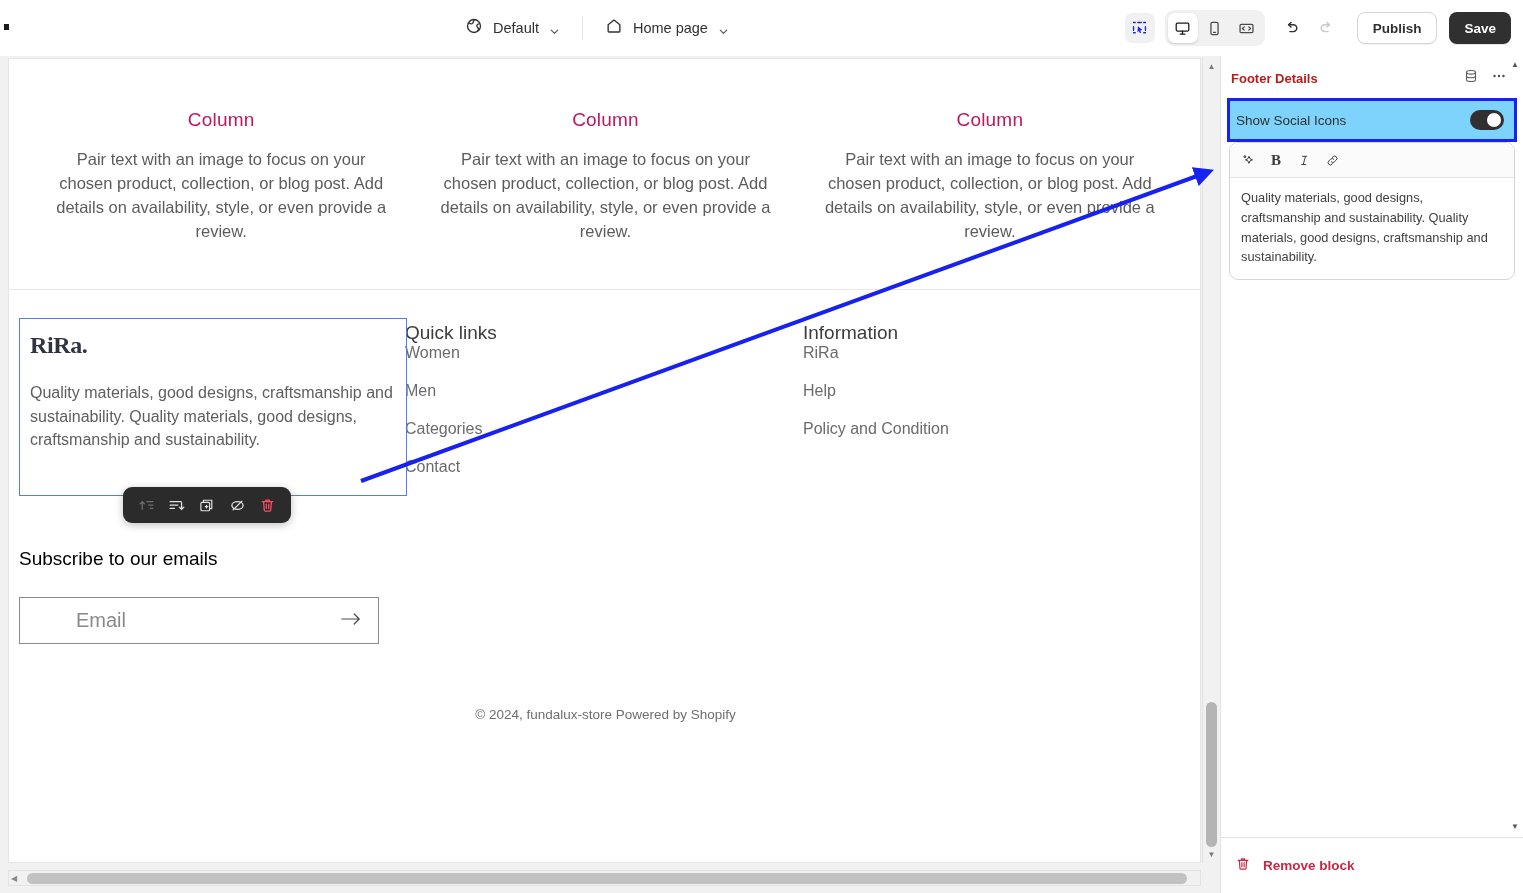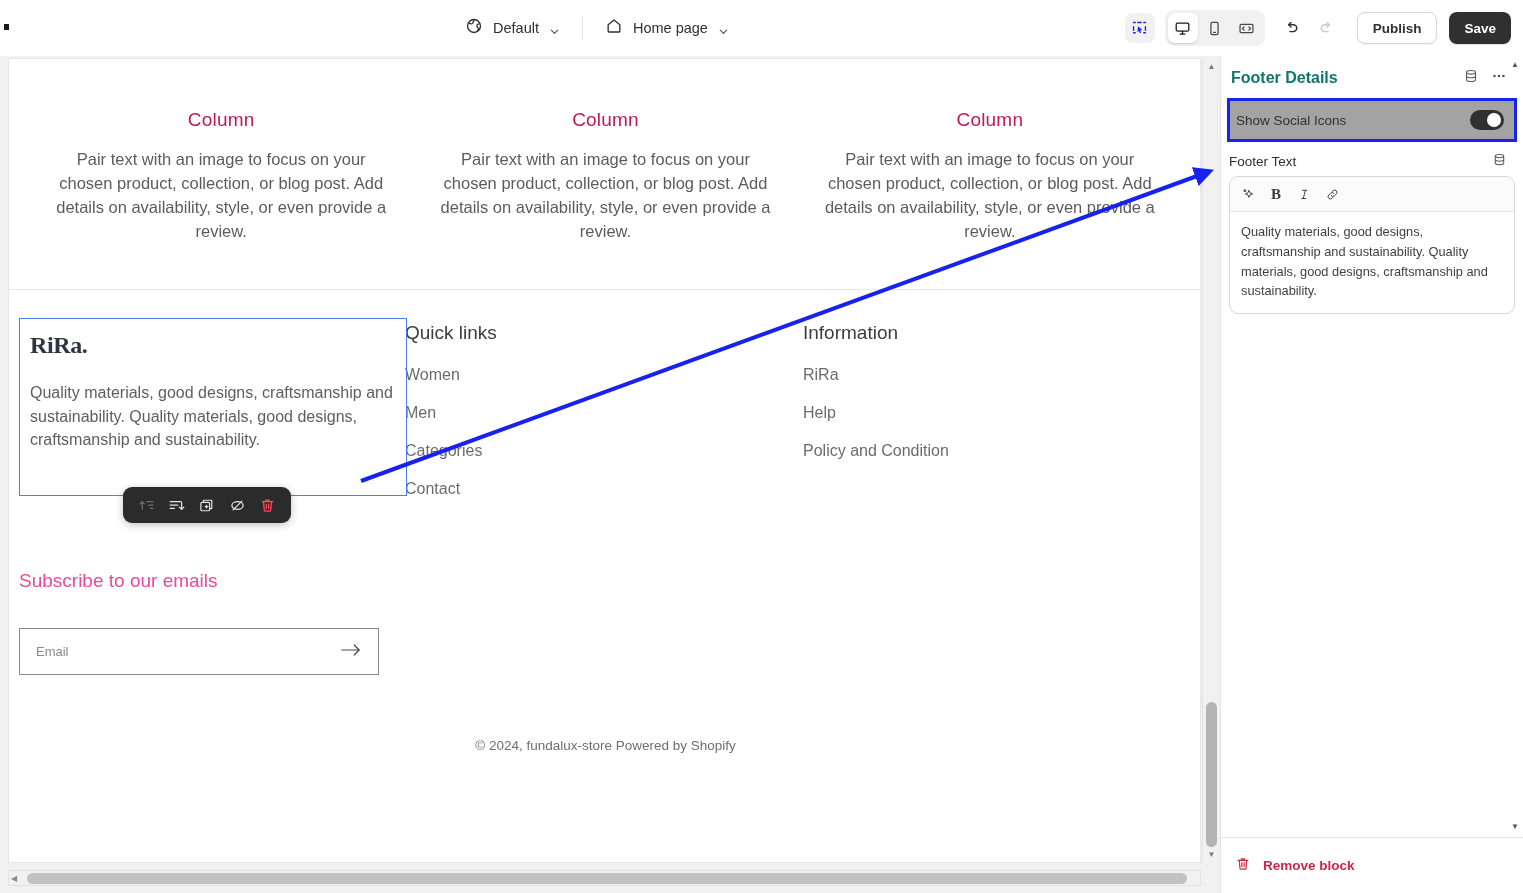--- a/index.html
+++ b/index.html
@@ -119,21 +119,21 @@
     font-family: "Liberation Serif", serif;
     font-size: 24px; font-weight: bold; color: #2e3440;
     letter-spacing: -.4px; line-height: 1;
   }
   .brand-desc {
     margin-top: 24px; font-size: 16px; line-height: 1.47;
     color: #5e5e5e; font-weight: 300;
   }
   .fcol { width: 398px; padding-top: 8px; }
   .fcol-head {
-    font-size: 19px; color: #3d3d3d; font-weight: 400; margin-bottom: 22px;
+    font-size: 19px; color: #3d3d3d; font-weight: 400; 
   }
   .fcol-link {
     font-size: 16px; color: #6b6b6b; font-weight: 300;
     margin-bottom: 20px; cursor: pointer;
   }
 
   
   .block-toolbar {
     position: absolute; left: 114px; top: 197px;
     width: 168px; height: 36px;
@@ -146,28 +146,28 @@
     width: 24px; height: 24px; display: flex;
     align-items: center; justify-content: center; cursor: pointer;
     color: #e2e2e2;
   }
   .bt-icon.dim { color: #6e6e6e; }
   .bt-icon.danger { color: #ff4d5e; }
 
   
   .subscribe { padding: 52px 0 0 10px; }
   .sub-title {
-    font-size: 19px; color: #ec4899; font-weight: 400; margin-bottom: 36px;
+    font-size: 19px; color: #000000; font-weight: 400; margin-bottom: 27px;
   }
   .email-field {
     width: 360px; height: 47px; border: 1px solid #8a8a8a;
     display: flex; align-items: center; padding: 0 16px;
     justify-content: space-between;
   }
-  .email-ph { font-size: 13px; color: #8a8a8a; font-weight: 300; }
+  .email-ph { font-size: 20px; color: #8a8a8a; font-weight: 300; margin-left: 40px; }
   .email-arrow { color: #4a4a4a; }
 
   .copyright {
     text-align: center; font-size: 13.5px; color: #6f6f6f;
     font-weight: 300; padding: 63px 0 0 0;
   }
 
   
   .vscroll {
     position: absolute; right: 1px; top: 2px;
@@ -202,27 +202,27 @@
   
   .rpanel {
     position: absolute; right: 0; top: 56px;
     width: 303px; height: 837px;
     background: #ffffff; border-left: 1px solid #e3e3e3;
   }
   .rp-header {
     display: flex; align-items: center; justify-content: space-between;
     padding: 12px 16px 10px 10px;
   }
-  .rp-title { font-size: 16px; font-weight: bold; color: #0f766e; }
+  .rp-title { font-size: 13px; font-weight: bold; color: #b91c1c; }
   .rp-hicons { display: flex; align-items: center; gap: 12px; color: #5c5c5c; }
 
   .field-row-hl {
     margin: 0 6px; border: 3px solid #1822ef;
     display: flex; align-items: center; justify-content: space-between;
-    padding: 9px 10px 9px 6px; background: #a3a3a3;
+    padding: 9px 10px 9px 6px; background: #7dd3fc;
   }
   .field-label { font-size: 13.5px; color: #303030; }
   .toggle {
     width: 34px; height: 20px; border-radius: 11px;
     background: #303030; position: relative; cursor: pointer;
   }
   .toggle .knob {
     position: absolute; right: 3px; top: 3px;
     width: 14px; height: 14px; border-radius: 50%; background: #ffffff;
   }
@@ -495,30 +495,20 @@
     </div>
   </div>
 
   <div class="field-row-hl">
     <span class="field-label">Show Social Icons</span>
     <span class="toggle">
       <span class="knob"></span>
     </span>
   </div>
 
-  <div class="field-label-row">
-    <span class="field-label">Footer Text</span>
-    <span>
-      <svg width="15" height="15" viewBox="0 0 20 20" fill="none" stroke="#5c5c5c" stroke-width="1.4">
-        <ellipse cx="10" cy="5.4" rx="5.6" ry="2.2"></ellipse>
-        <path d="M4.4 5.4v9.2c0 1.2 2.5 2.2 5.6 2.2s5.6-1 5.6-2.2V5.4"></path>
-        <path d="M4.4 10c0 1.2 2.5 2.2 5.6 2.2s5.6-1 5.6-2.2"></path>
-      </svg>
-    </span>
-  </div>
 
   <div class="rte">
     <div class="rte-toolbar">
       <div class="rte-btn">
         <svg width="15" height="15" viewBox="0 0 20 20" fill="none" stroke="#3c3c3c" stroke-width="1.3" stroke-linejoin="round">
           <path d="M10.6 4.4l1.4 3.3 3.3 1.4-3.3 1.4-1.4 3.3-1.4-3.3-3.3-1.4 3.3-1.4z"></path>
           <path d="M5.2 3.2l.5 1.2 1.2.5-1.2.5-.5 1.2-.5-1.2-1.2-.5 1.2-.5z"></path>
         </svg>
       </div>
       <div class="rte-btn" style="font-weight:bold;font-family:'Liberation Serif',serif;font-size:15px;">B</div>

